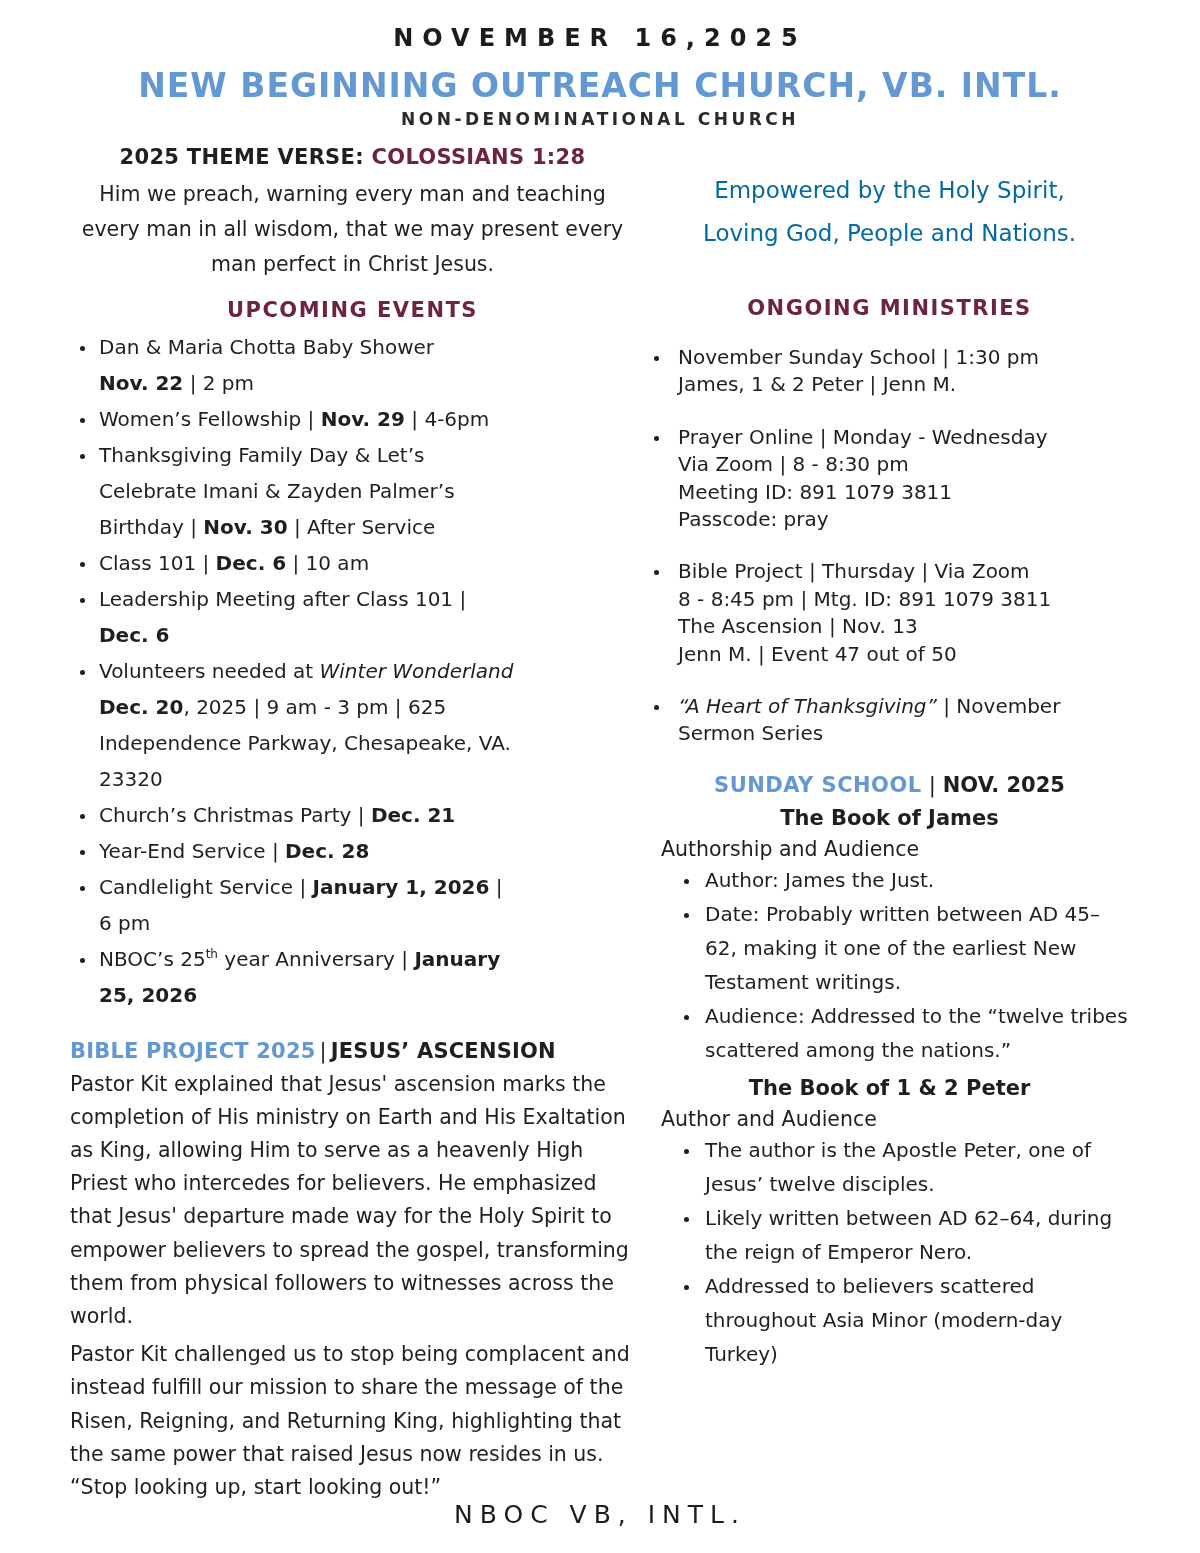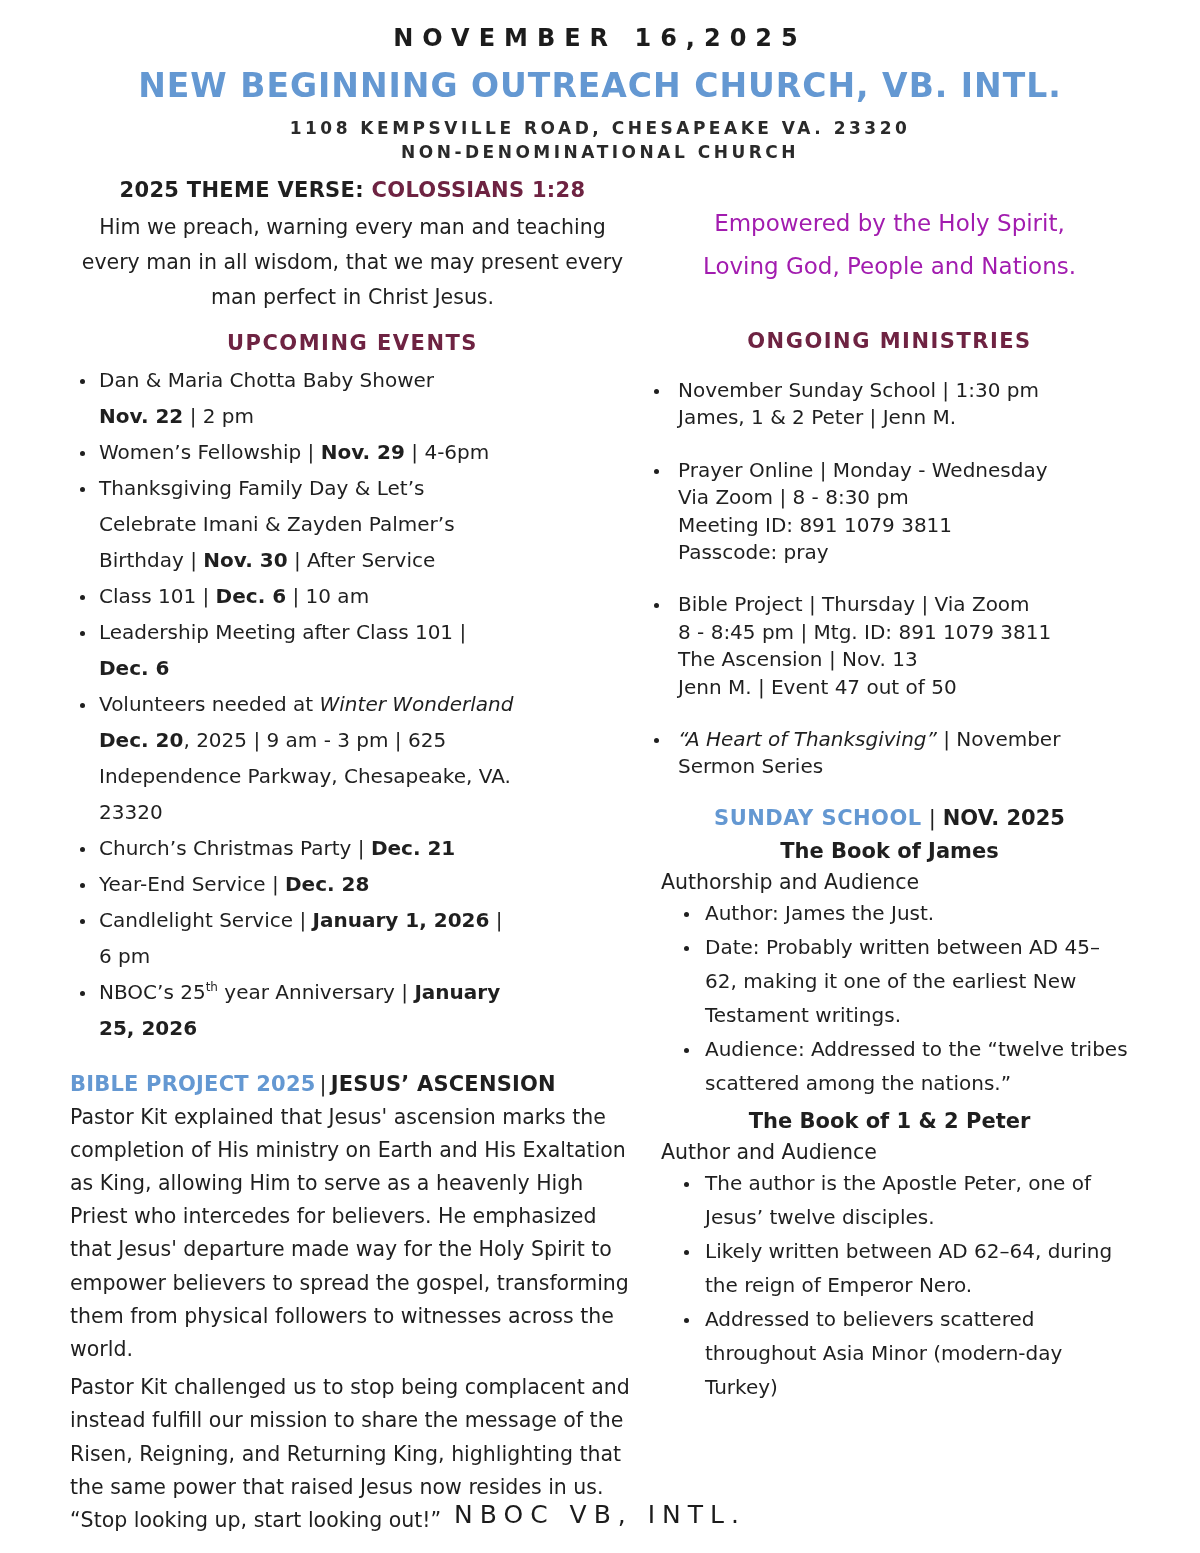--- a/index.html
+++ b/index.html
@@ -39,21 +39,21 @@
   .events-list li { padding-left:2px; }
   .events-list li::marker { font-size:0.8em; }
 
   
   .bp-head { font-size:21px; font-weight:700; margin-top:26px; letter-spacing:0.2px; }
   .bp-blue { color:#6498d2; }
   .bp-sep { font-weight:400; margin:0 4px; }
   .bp-para { font-size:20.5px; line-height:1.62; margin-top:5px; }
 
   
-  .motto { font-size:23px; line-height:1.85; text-align:center; margin-top:24px; color:#a21caf; }
+  .motto { font-size:23px; line-height:1.85; text-align:center; margin-top:24px; color:#0369a1; }
 
   
   .min-head { margin-top:42px; }
   .min-list { list-style:disc outside; padding-left:22px; margin-top:24px; font-size:20px; line-height:1.37; }
   .min-list li { padding-left:7px; margin-bottom:25px; }
   .min-list li::marker { font-size:0.8em; }
 
   
   .ss { margin-top:6px; }
   .ss-head { font-size:21px; font-weight:700; text-align:center; }
@@ -70,21 +70,20 @@
     font-size:25px; letter-spacing:7px; white-space:nowrap; color:#1c1c1c; }
 </style>
 </head>
 <body>
 
 <div class="page">
 
   <header class="header">
     <div class="date">NOVEMBER 16,2025</div>
     <h1 class="church">NEW BEGINNING OUTREACH CHURCH, VB. INTL.</h1>
-    <div class="addr">1108 KEMPSVILLE ROAD, CHESAPEAKE VA. 23320</div>
     <div class="addr type">NON-DENOMINATIONAL CHURCH</div>
   </header>
 
   <div class="columns">
 
     <div class="col-left">
 
       <section>
         <div class="tv-head">
           <span>2025 THEME VERSE:</span>

